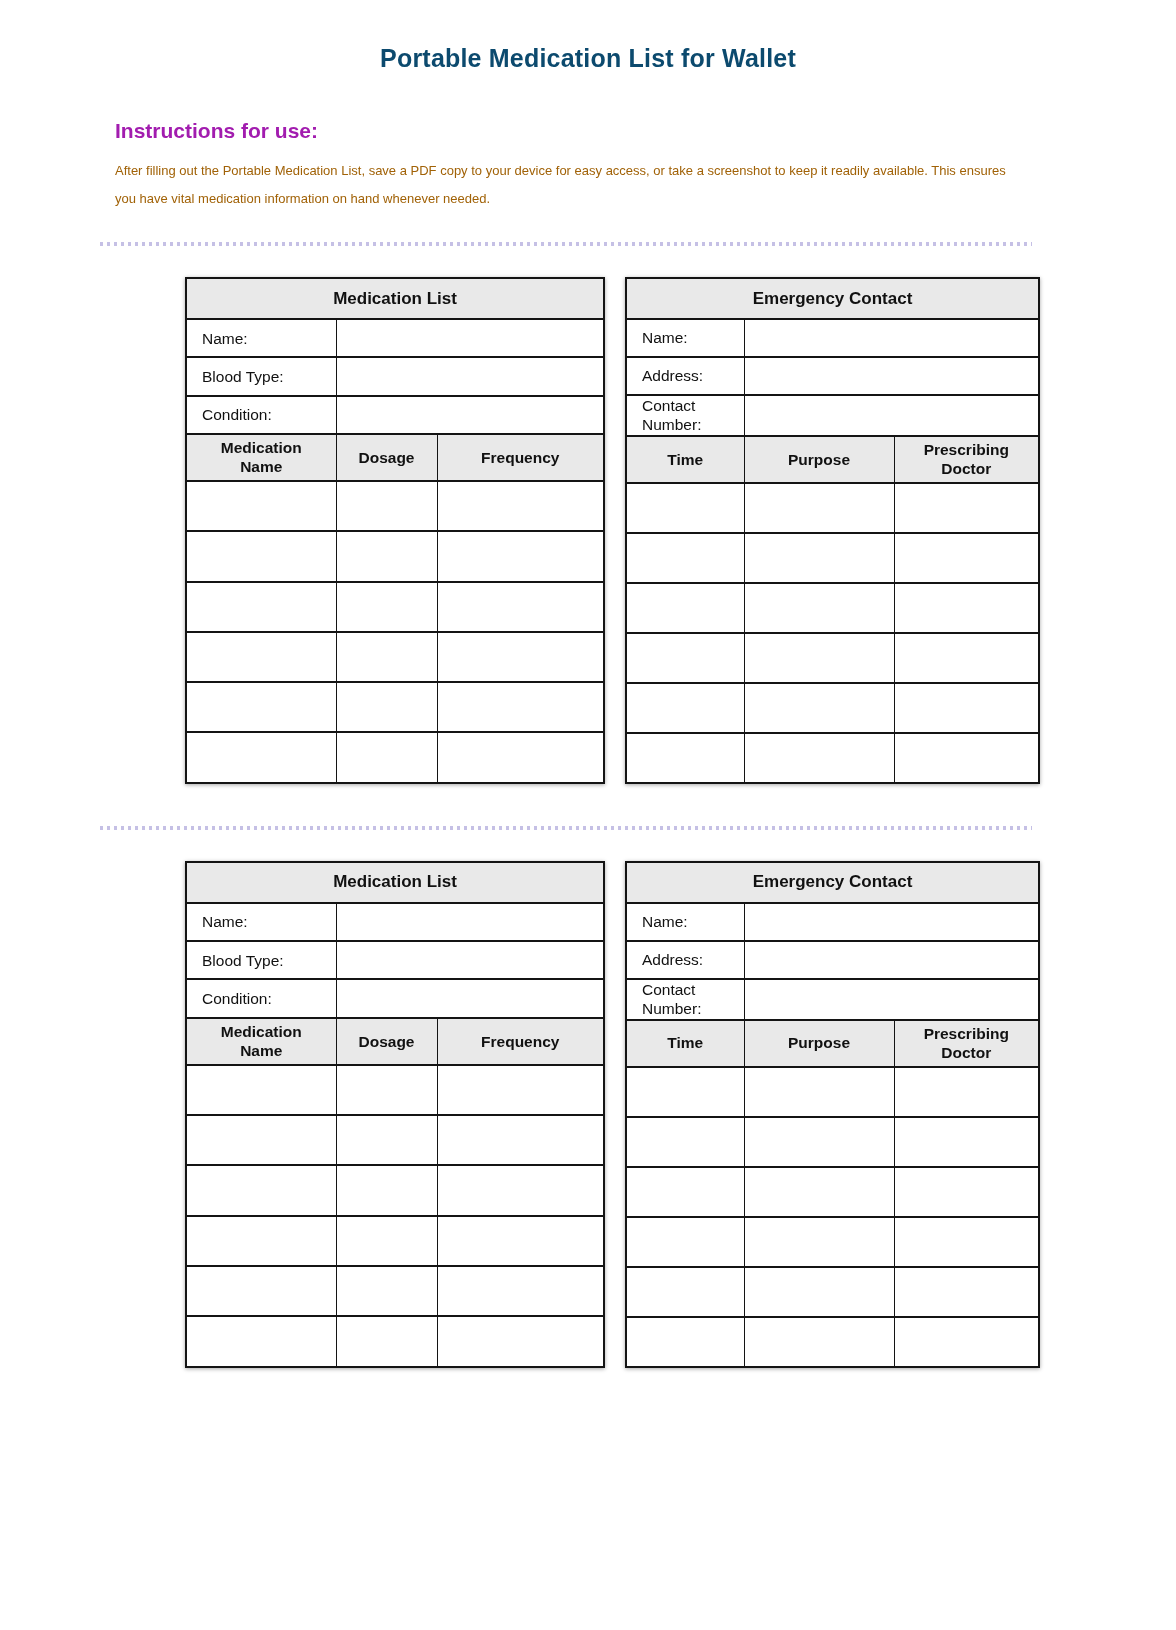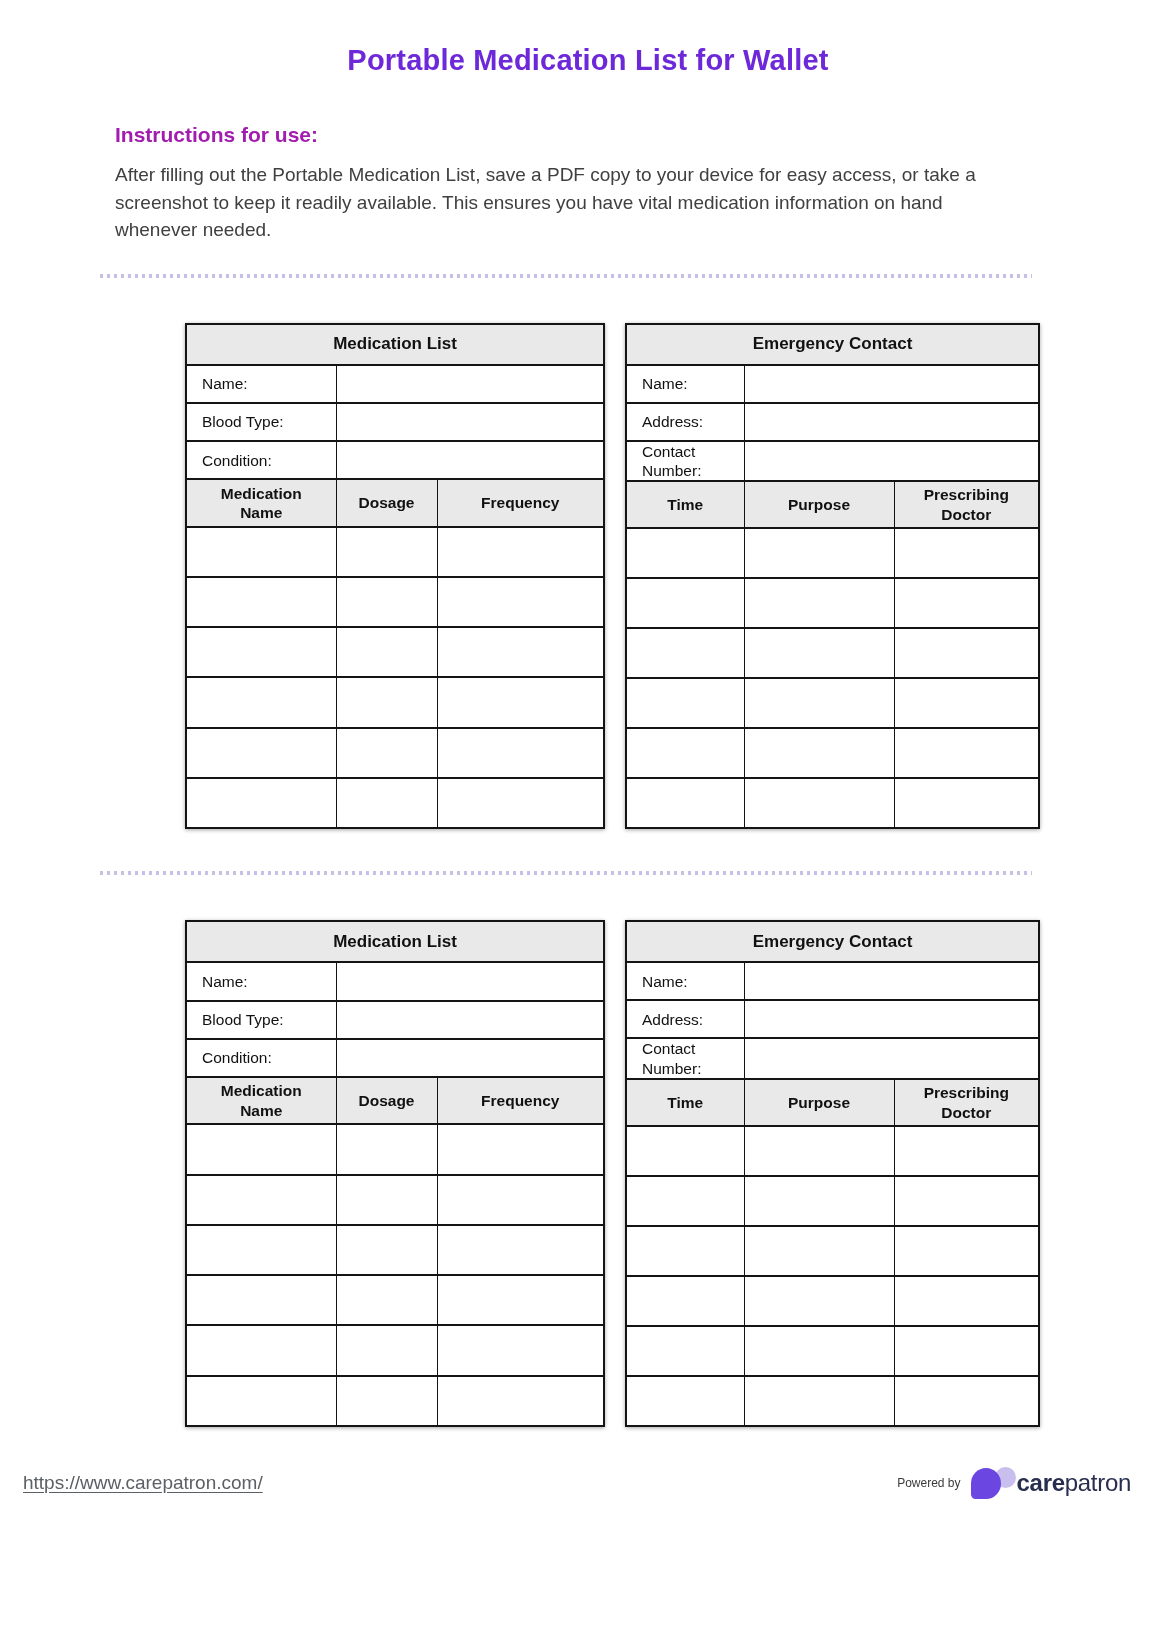--- a/index.html
+++ b/index.html
@@ -6,42 +6,42 @@
   body{
     width:1176px;min-height:1630px;
     font-family:"Liberation Sans","DejaVu Sans",sans-serif;
     color:#1c1e21;position:relative;
   }
   .page{width:1176px;min-height:1630px;box-sizing:border-box;padding-top:44px;}
 
   
   .doc-title{
     margin:0;text-align:center;
-    font-size:29px;font-weight:700;color:#6d28d9;letter-spacing:.2px;
+    font-size:25px;font-weight:700;color:#0c4a6e;letter-spacing:.2px;
   }
   .instructions{margin:46px 115px 0 115px;}
   .instructions h2{
     margin:0;font-size:21px;font-weight:700;color:#a21caf;
   }
   .instructions p{
     margin:14px 0 0 0;max-width:905px;
-    font-size:19px;line-height:27.5px;color:#404040;
+    font-size:13px;line-height:27.5px;color:#a16207;
   }
 
   
   .dotted-divider{
     height:4px;margin-left:100px;width:932px;
     background:repeating-linear-gradient(90deg,#c5c0e5 0 3px,transparent 3px 7px);
   }
   .divider-1{margin-top:30px;}
   .divider-mid{margin-top:42px;}
 
   
   .card{
-    display:flex;gap:20px;margin-left:162px;margin-top:45px;padding-left:23px;
+    display:flex;gap:20px;margin-left:162px;margin-top:31px;padding-left:23px;
   }
   table{
     border-collapse:collapse;table-layout:fixed;background:#fff;
     border:2px solid #141414;
     box-shadow:0 1px 4px rgba(0,0,0,.35);
   }
   .med-table{width:418px;}
   .em-table{width:413px;}
   td{
     border-left:1px solid #141414;border-right:1px solid #141414;
@@ -339,25 +339,14 @@
           </tr>
       <tr class="data-row">
             <td></td>
             <td></td>
             <td></td>
           </tr>
     </tbody>
       </table>
   </section>
 
-  <div class="footer">
-    <a class="site-link" href="#">https://www.carepatron.com/</a>
-    <div class="powered">
-      <span class="powered-label">Powered by</span>
-      <span class="logo">
-        <span class="blob-light"></span>
-        <span class="blob"></span>
-      </span>
-      <span class="brand"><span class="bold">care</span><span class="light">patron</span></span>
-    </div>
-  </div>
 
 </div>
 
 </body></html>

